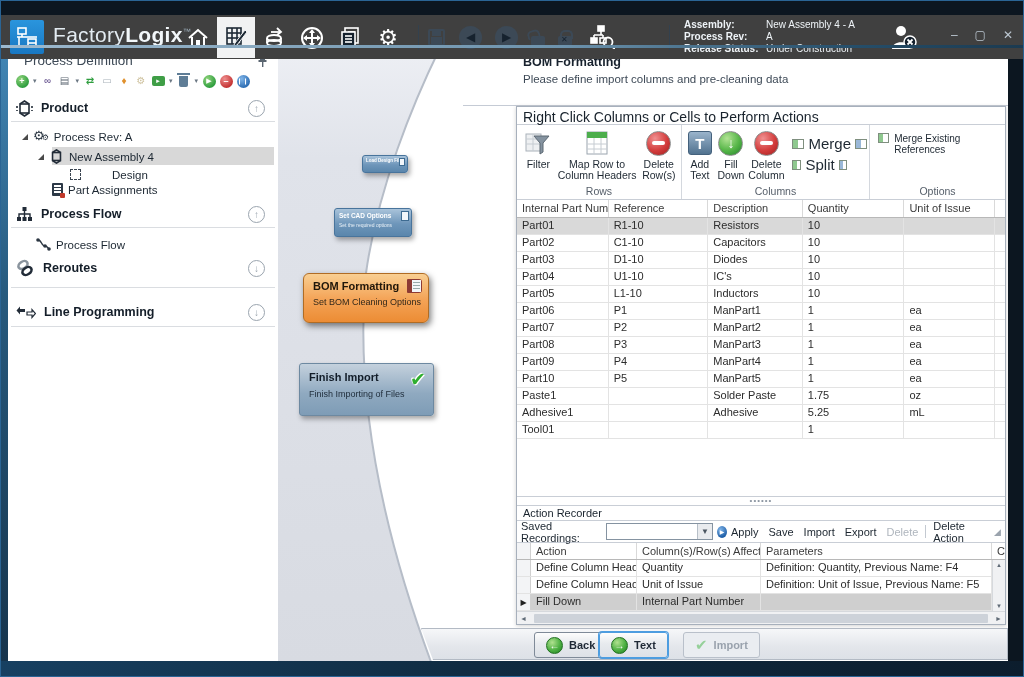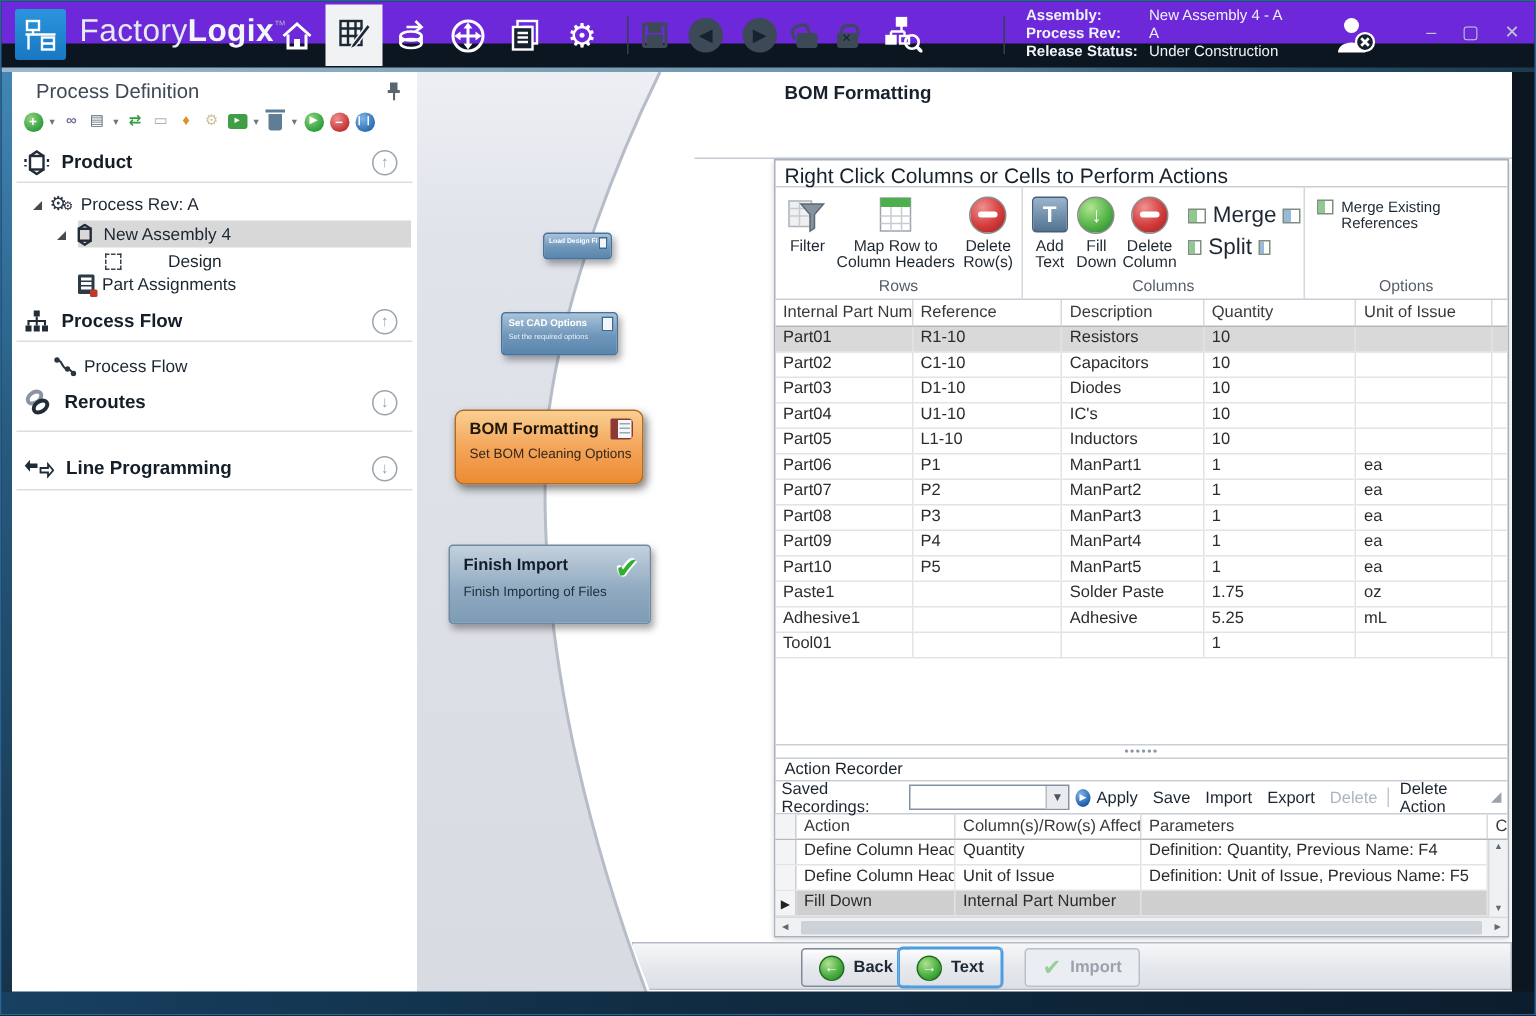--- a/index.html
+++ b/index.html
@@ -1,21 +1,21 @@
 <!DOCTYPE html>
 <html><head>
 <meta charset="utf-8">
 <style>
   html,body{margin:0;padding:0;width:1024px;height:677px;overflow:hidden;
     font-family:"Liberation Sans","DejaVu Sans",sans-serif;background:#0c1620;position:relative;}
   *{box-sizing:border-box;}
   .edge{position:absolute;inset:0;box-shadow:inset 0 0 0 1px #2a6494;pointer-events:none;z-index:60;}
 
   
-  .topbar{position:absolute;left:1px;top:1px;right:1px;height:28px;background:#6d28d9;z-index:5;}
+  .topbar{position:absolute;left:1px;top:15px;right:1px;height:44px;background:#404040;z-index:5;}
   .logo-box{position:absolute;left:9px;top:5px;width:34px;height:34px;background:linear-gradient(180deg,#2a95dd,#1877c2);
     border-radius:2px;display:flex;align-items:center;justify-content:center;}
   .brand{position:absolute;left:52px;top:8px;font-size:21px;color:#e3ebf1;letter-spacing:.3px;}
   .brand b{font-weight:bold;color:#f2f7fa;}
   .brand sup{font-size:8px;color:#9fb0bd;}
   .nav{position:absolute;left:178px;top:2px;display:flex;height:41px;}
   .nav-tile{width:38px;height:41px;display:flex;align-items:center;justify-content:center;}
   .nav-tile.active{background:#f1f2f3;}
   .tb-sep{position:absolute;top:10px;width:1px;height:25px;background:#33414e;}
   .tools{position:absolute;left:426px;top:9px;display:flex;align-items:center;gap:13px;height:26px;}
@@ -428,20 +428,21 @@
   </div>
   <div class="sec-line" style="top:278px;"></div>
 </div>
 
 <div class="main">
   <svg class="swoosh" width="730" height="614" viewBox="0 0 730 614">
     <path d="M162,0 C135,55 100,140 88,225 C78,330 96,460 153,614 L730,614 L730,0 Z" fill="#ffffff"></path>
     <path d="M162,0 C135,55 100,140 88,225 C78,330 96,460 153,614" fill="none" stroke="#b6bdc8" stroke-width="2"></path>
   </svg>
   <div class="main-title">BOM Formatting</div>
+  <div class="main-sub">Please define import columns and pre-cleaning data</div>
   <div class="band-line"></div>
 
   <div class="card blue-g card1">
     <div class="ct">Load Design Files</div>
     <div class="pagelet"></div>
   </div>
   <div class="card blue-g card2">
     <div class="ct">Set CAD Options</div>
     <div class="cs">Set the required options</div>
     <div class="pagelet"></div>

